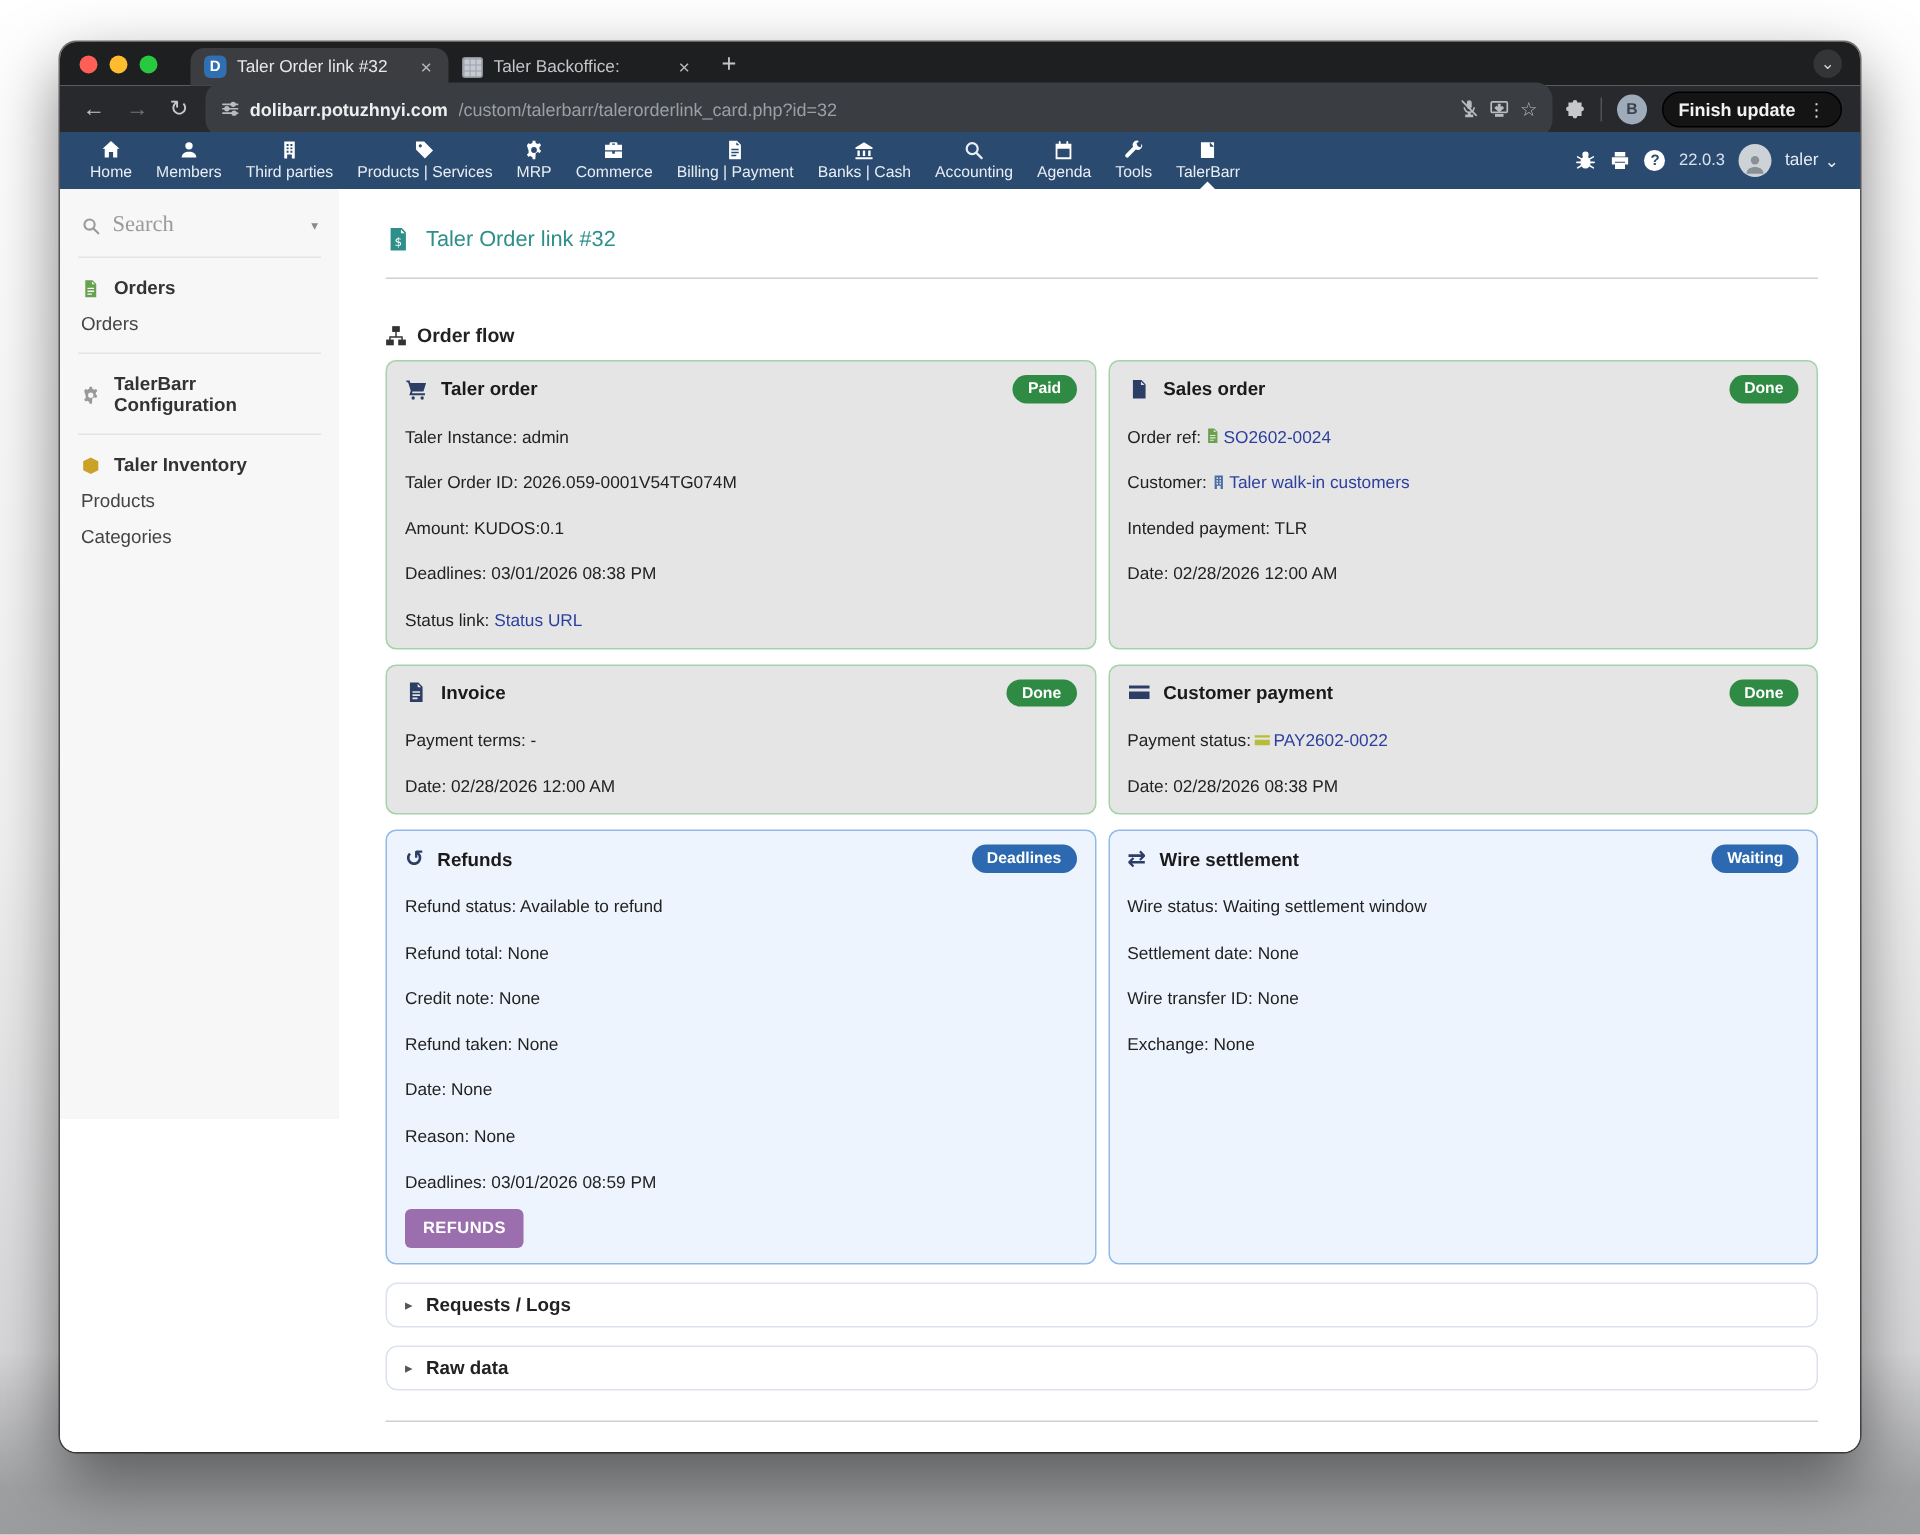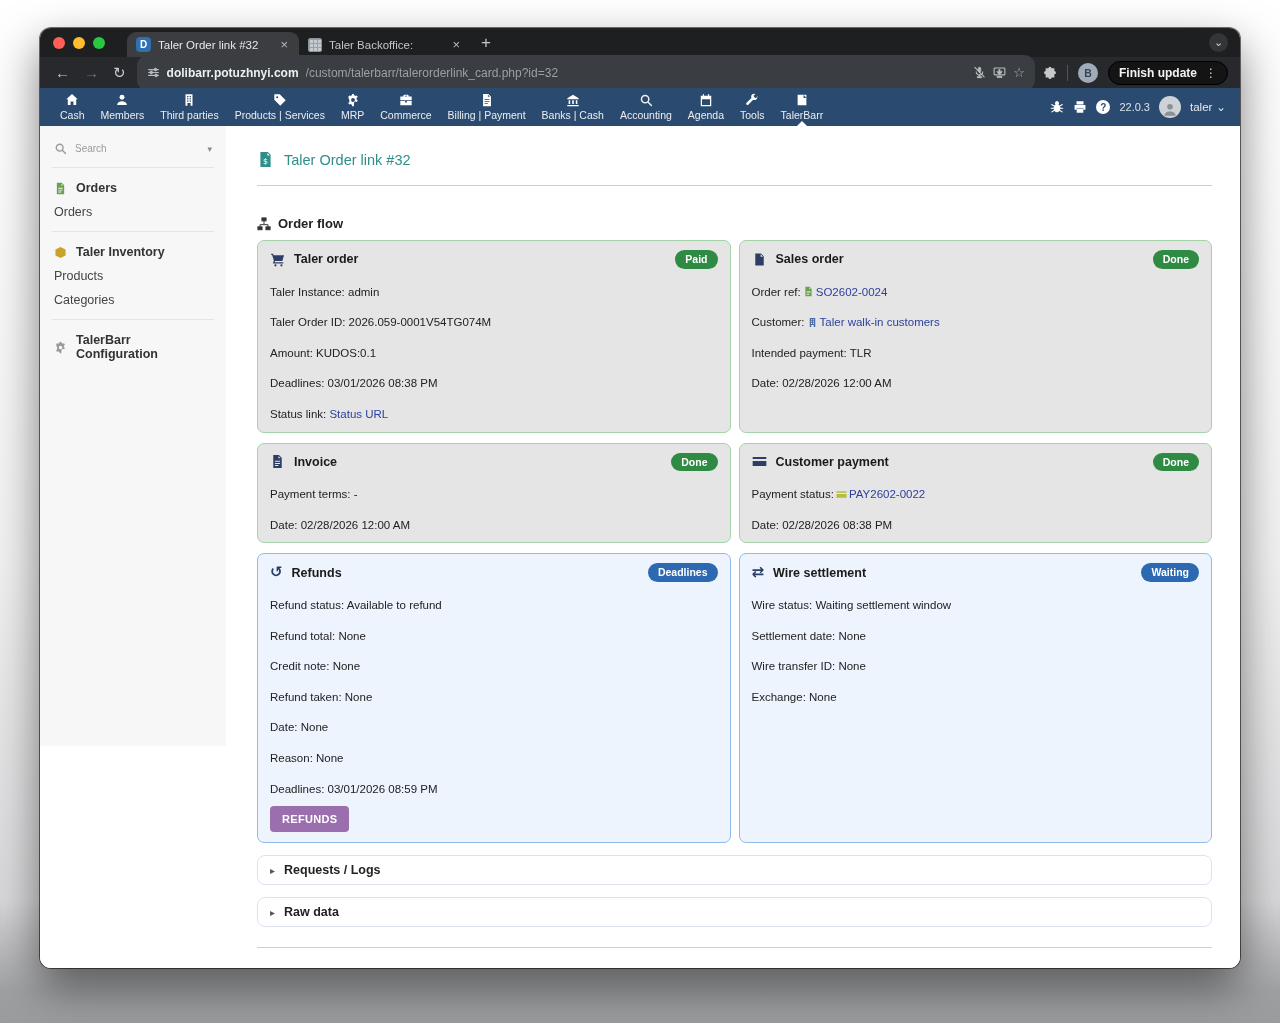--- a/index.html
+++ b/index.html
@@ -56,21 +56,21 @@
   .version { font-size:11px; color:#d9e2ec; }
   .user-avatar { width:22px; height:22px; border-radius:50%; background:#cdd2d7; display:flex; align-items:flex-end; justify-content:center; overflow:hidden; }
   .user-avatar svg { width:16px; height:16px; fill:#8b9096; }
   .username { font-size:11.5px; display:flex; align-items:center; gap:4px; }
   
   .workspace { flex:1; display:flex; background:#fff; min-height:0; }
   .sidebar { width:186px; flex:none; }
   .sidebar-panel { background:#f7f7f8; height:620px; padding:14px 12px 0; }
   .search-row { display:flex; align-items:center; gap:8px; color:#9a9a9a; padding:2px 2px 12px; border-bottom:1px solid #e4e4e6; }
   .search-row svg { width:13px; height:13px; stroke:#9a9a9a; flex:none; }
-  .search-row input { border:none; background:transparent; outline:none; font-size:10px; color:#c2410c; width:100%; font-family:Liberation Sans, sans-serif; }
+  .search-row input { border:none; background:transparent; outline:none; font-size:15px; color:#c2410c; width:100%; font-family:Liberation Serif, serif; }
   .search-row input::placeholder { color:#9a9a9a; }
   .search-caret { margin-left:auto; font-size:9px; color:#8a8a8a; }
   .side-section { padding:13px 2px 12px; border-bottom:1px solid #e4e4e6; }
   .side-section:last-child { border-bottom:none; }
   .side-title { display:flex; align-items:center; gap:9px; font-size:12.5px; font-weight:bold; color:#333; }
   .side-title svg { width:13px; height:13px; flex:none; }
   .side-item { display:block; font-size:12.5px; color:#444; padding-top:10px; text-decoration:none; }
   
   .content { flex:1; padding:25px 28px 0 31px; min-width:0; }
   .page-title { display:flex; align-items:center; gap:10px; color:#2e8f8a; font-size:14.5px; }
@@ -266,21 +266,21 @@
           <span class="kebab">⋮</span>
         </span>
       </div>
     </div>
 
     <div class="dolinav">
       <div class="nav-item">
           <svg>
             <use href="#i-home"></use>
           </svg>
-          <span>Cash</span>
+          <span>Home</span>
         </div>
       <div class="nav-item">
           <svg>
             <use href="#i-user"></use>
           </svg>
           <span>Members</span>
         </div>
       <div class="nav-item">
           <svg>
             <use href="#i-building"></use>
@@ -376,35 +376,35 @@
             <div class="side-title">
                 <svg fill="#69a14f">
                   <use href="#i-invoice"></use>
                 </svg>
                 <span>Orders</span>
               </div>
             <a class="side-item">Orders</a>
           </div>
           <div class="side-section">
             <div class="side-title">
+                <svg fill="#999">
+                  <use href="#i-gear"></use>
+                </svg>
+                <span>TalerBarr Configuration</span>
+              </div>
+          </div>
+          <div class="side-section">
+            <div class="side-title">
                 <svg fill="#c9a227">
                   <use href="#i-box"></use>
                 </svg>
                 <span>Taler Inventory</span>
               </div>
             <a class="side-item">Products</a>
             <a class="side-item">Categories</a>
-          </div>
-          <div class="side-section">
-            <div class="side-title">
-                <svg fill="#999">
-                  <use href="#i-gear"></use>
-                </svg>
-                <span>TalerBarr Configuration</span>
-              </div>
           </div>
         </div>
       </aside>
 
       <main class="content">
         <div class="page-title">
           <svg>
               <use href="#i-docdollar"></use>
             </svg>
           <span>Taler Order link #32</span>

